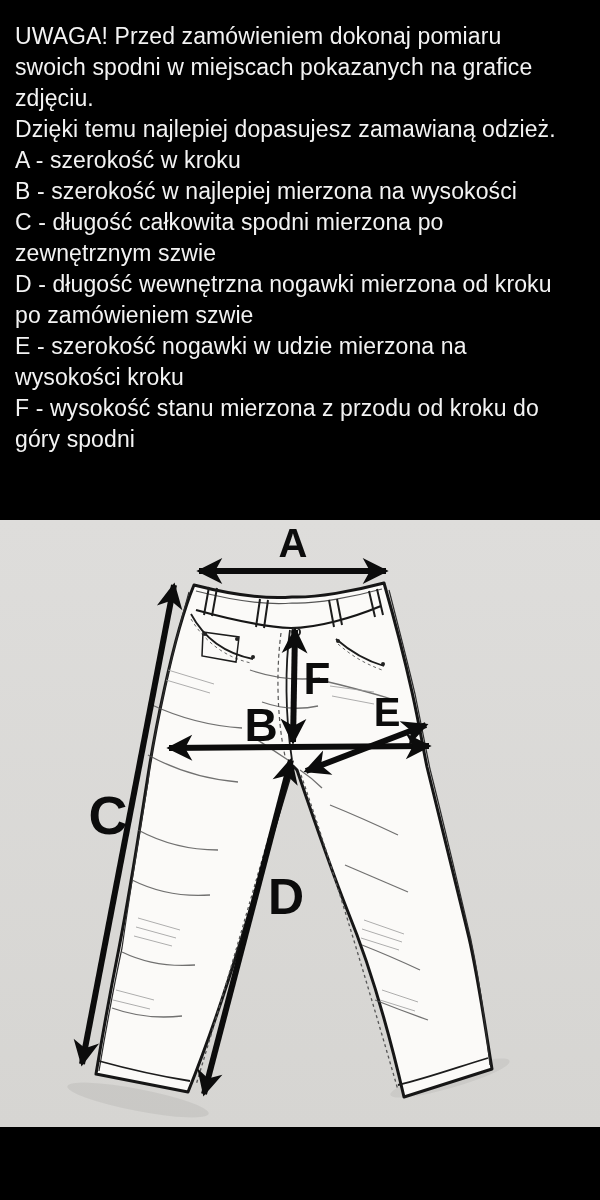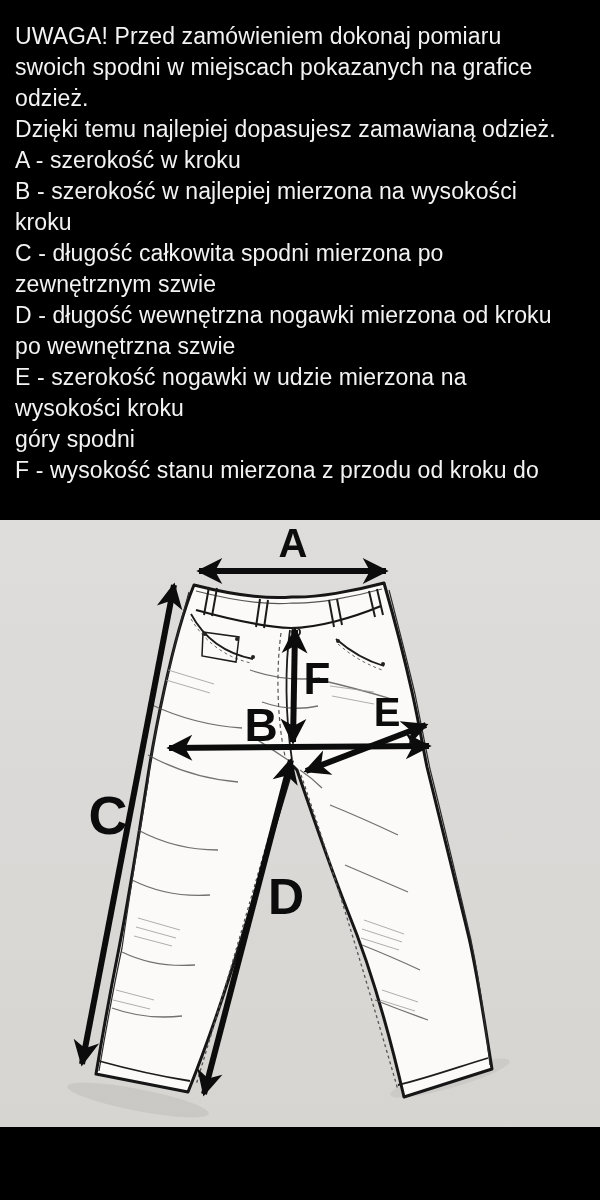--- a/index.html
+++ b/index.html
@@ -27,33 +27,32 @@
     font-family:"Liberation Sans", sans-serif;
     font-weight:bold;fill:#0c0c0c;
   }
 </style>
 </head>
 <body>
 
 <div class="text-block">
   <div class="notice-line">UWAGA! Przed zamówieniem dokonaj pomiaru</div>
   <div class="notice-line">swoich spodni w miejscach pokazanych na grafice</div>
-  <div class="notice-line">odzież.</div>
+  <div class="notice-line">zdjęciu.</div>
   <div class="notice-line">Dzięki temu najlepiej dopasujesz zamawianą odzież.</div>
   <div class="notice-line">A - szerokość w kroku</div>
   <div class="notice-line">B - szerokość w najlepiej mierzona na wysokości</div>
-  <div class="notice-line">kroku</div>
   <div class="notice-line">C - długość całkowita spodni mierzona po</div>
   <div class="notice-line">zewnętrznym szwie</div>
   <div class="notice-line">D - długość wewnętrzna nogawki mierzona od kroku</div>
-  <div class="notice-line">po wewnętrzna szwie</div>
+  <div class="notice-line">po zamówieniem szwie</div>
   <div class="notice-line">E - szerokość nogawki w udzie mierzona na</div>
   <div class="notice-line">wysokości kroku</div>
+  <div class="notice-line">F - wysokość stanu mierzona z przodu od kroku do</div>
   <div class="notice-line">góry spodni</div>
-  <div class="notice-line">F - wysokość stanu mierzona z przodu od kroku do</div>
 </div>
 
 <div class="diagram">
 <svg width="600" height="607" viewBox="0 0 600 607" xmlns="http://www.w3.org/2000/svg">
   <defs>
     <linearGradient id="bgGrad" x1="0" y1="0" x2="0" y2="1">
       <stop offset="0" stop-color="#dedddb"></stop>
       <stop offset="1" stop-color="#d6d5d2"></stop>
     </linearGradient>
     <marker id="ah" viewBox="0 0 12 12" refX="10.5" refY="6" markerWidth="4.8" markerHeight="4.8" orient="auto-start-reverse" markerUnits="strokeWidth">

